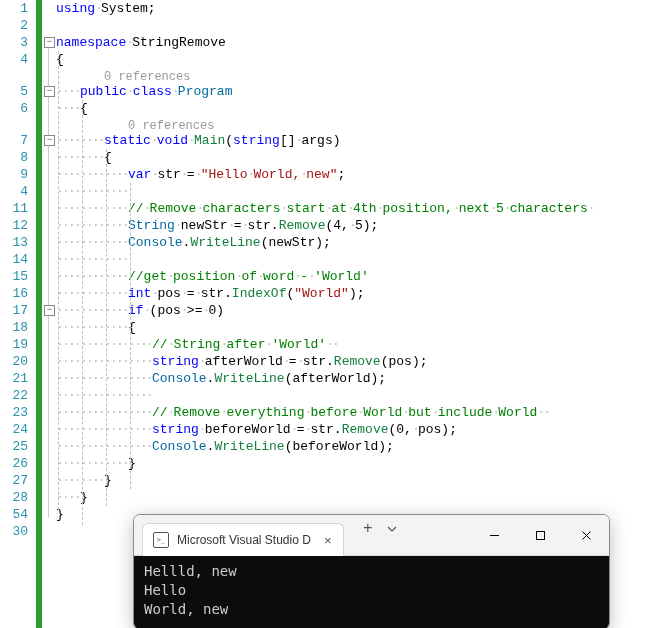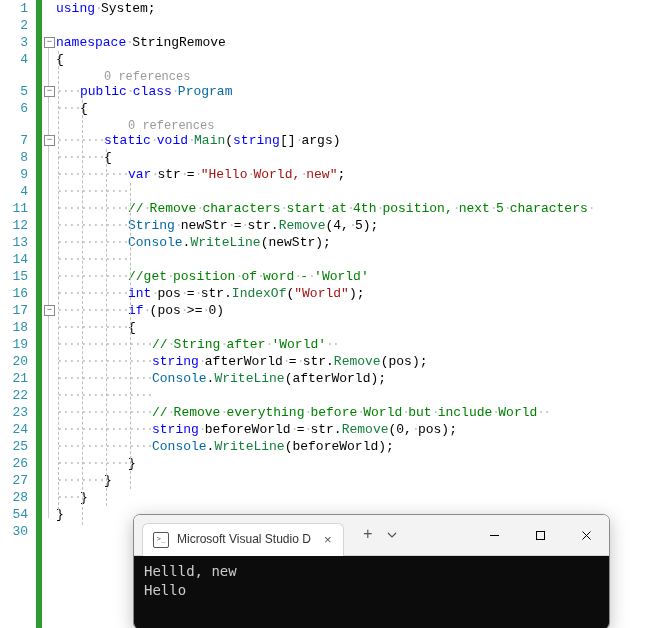--- a/index.html
+++ b/index.html
@@ -17,21 +17,21 @@
   .kw{color:#0000ff}
   .cls{color:#0369a1}
   .mth{color:#15803d}
   .str{color:#a31515}
   .num{color:#000}
   .com{color:#008000}
   .ref{position:absolute;font-size:12px;color:#999;left:0}
   
   
   .term-window{position:absolute;left:133px;top:514px;width:475px;height:114px;background:#fff;border:1px solid #8a8a8a;border-radius:7px;box-shadow:0 4px 18px rgba(0,0,0,0.25);overflow:hidden}
-  .term-tabs{height:40px;background:#f3f3f3;border-bottom:1px solid #d5d5d5;display:flex;align-items:center;position:relative}
+  .term-tabs{height:40px;background:#f3f3f3;border-bottom:1px solid #d5d5d5;display:flex;align-items:flex-start;position:relative}
   .term-tab{height:32px;margin-top:8px;background:#fff;border:1px solid #d5d5d5;border-bottom:none;border-radius:6px 6px 0 0;display:flex;align-items:center;padding:0 8px 0 10px;font-family:"Segoe UI",Arial,sans-serif;font-size:12px;color:#333;margin-left:8px}
   .term-tab .ticon{width:14px;height:14px;border:1px solid #555;border-radius:2px;margin-right:8px;display:inline-flex;align-items:center;justify-content:center}
   .term-tab .ticon::after{content:">_";font-size:7px;color:#555;font-family:Consolas,monospace}
   .term-close-tab{margin-left:10px;width:14px;height:14px;display:inline-flex;align-items:center;justify-content:center;font-family:Arial,sans-serif;font-size:13px;color:#555;cursor:pointer}
   .term-add{margin-left:10px;width:28px;height:28px;display:flex;align-items:center;justify-content:center;color:#555;font-size:16px;cursor:pointer}
   .term-drop{width:20px;height:28px;display:flex;align-items:center;justify-content:center;color:#555;cursor:pointer}
   .term-drop svg{width:10px;height:10px}
   .win-btns{position:absolute;right:0;top:0;height:40px;display:flex}
   .win-btn{width:46px;height:40px;display:flex;align-items:center;justify-content:center;cursor:pointer}
   .win-btn svg{width:11px;height:11px;stroke:#000;stroke-width:1;fill:none}
@@ -113,15 +113,16 @@
             <svg viewBox="0 0 11 11">
               <line x1="1.5" y1="1.5" x2="9.5" y2="9.5"></line>
               <line x1="9.5" y1="1.5" x2="1.5" y2="9.5"></line>
             </svg>
           </div>
       </div>
     </div>
     <div class="term-body" id="termbody">
         <div>Hellld, new</div>
         <div>Hello</div>
+        <div>World, new</div>
       </div>
   </div>
 </div>
 
 </body></html>

